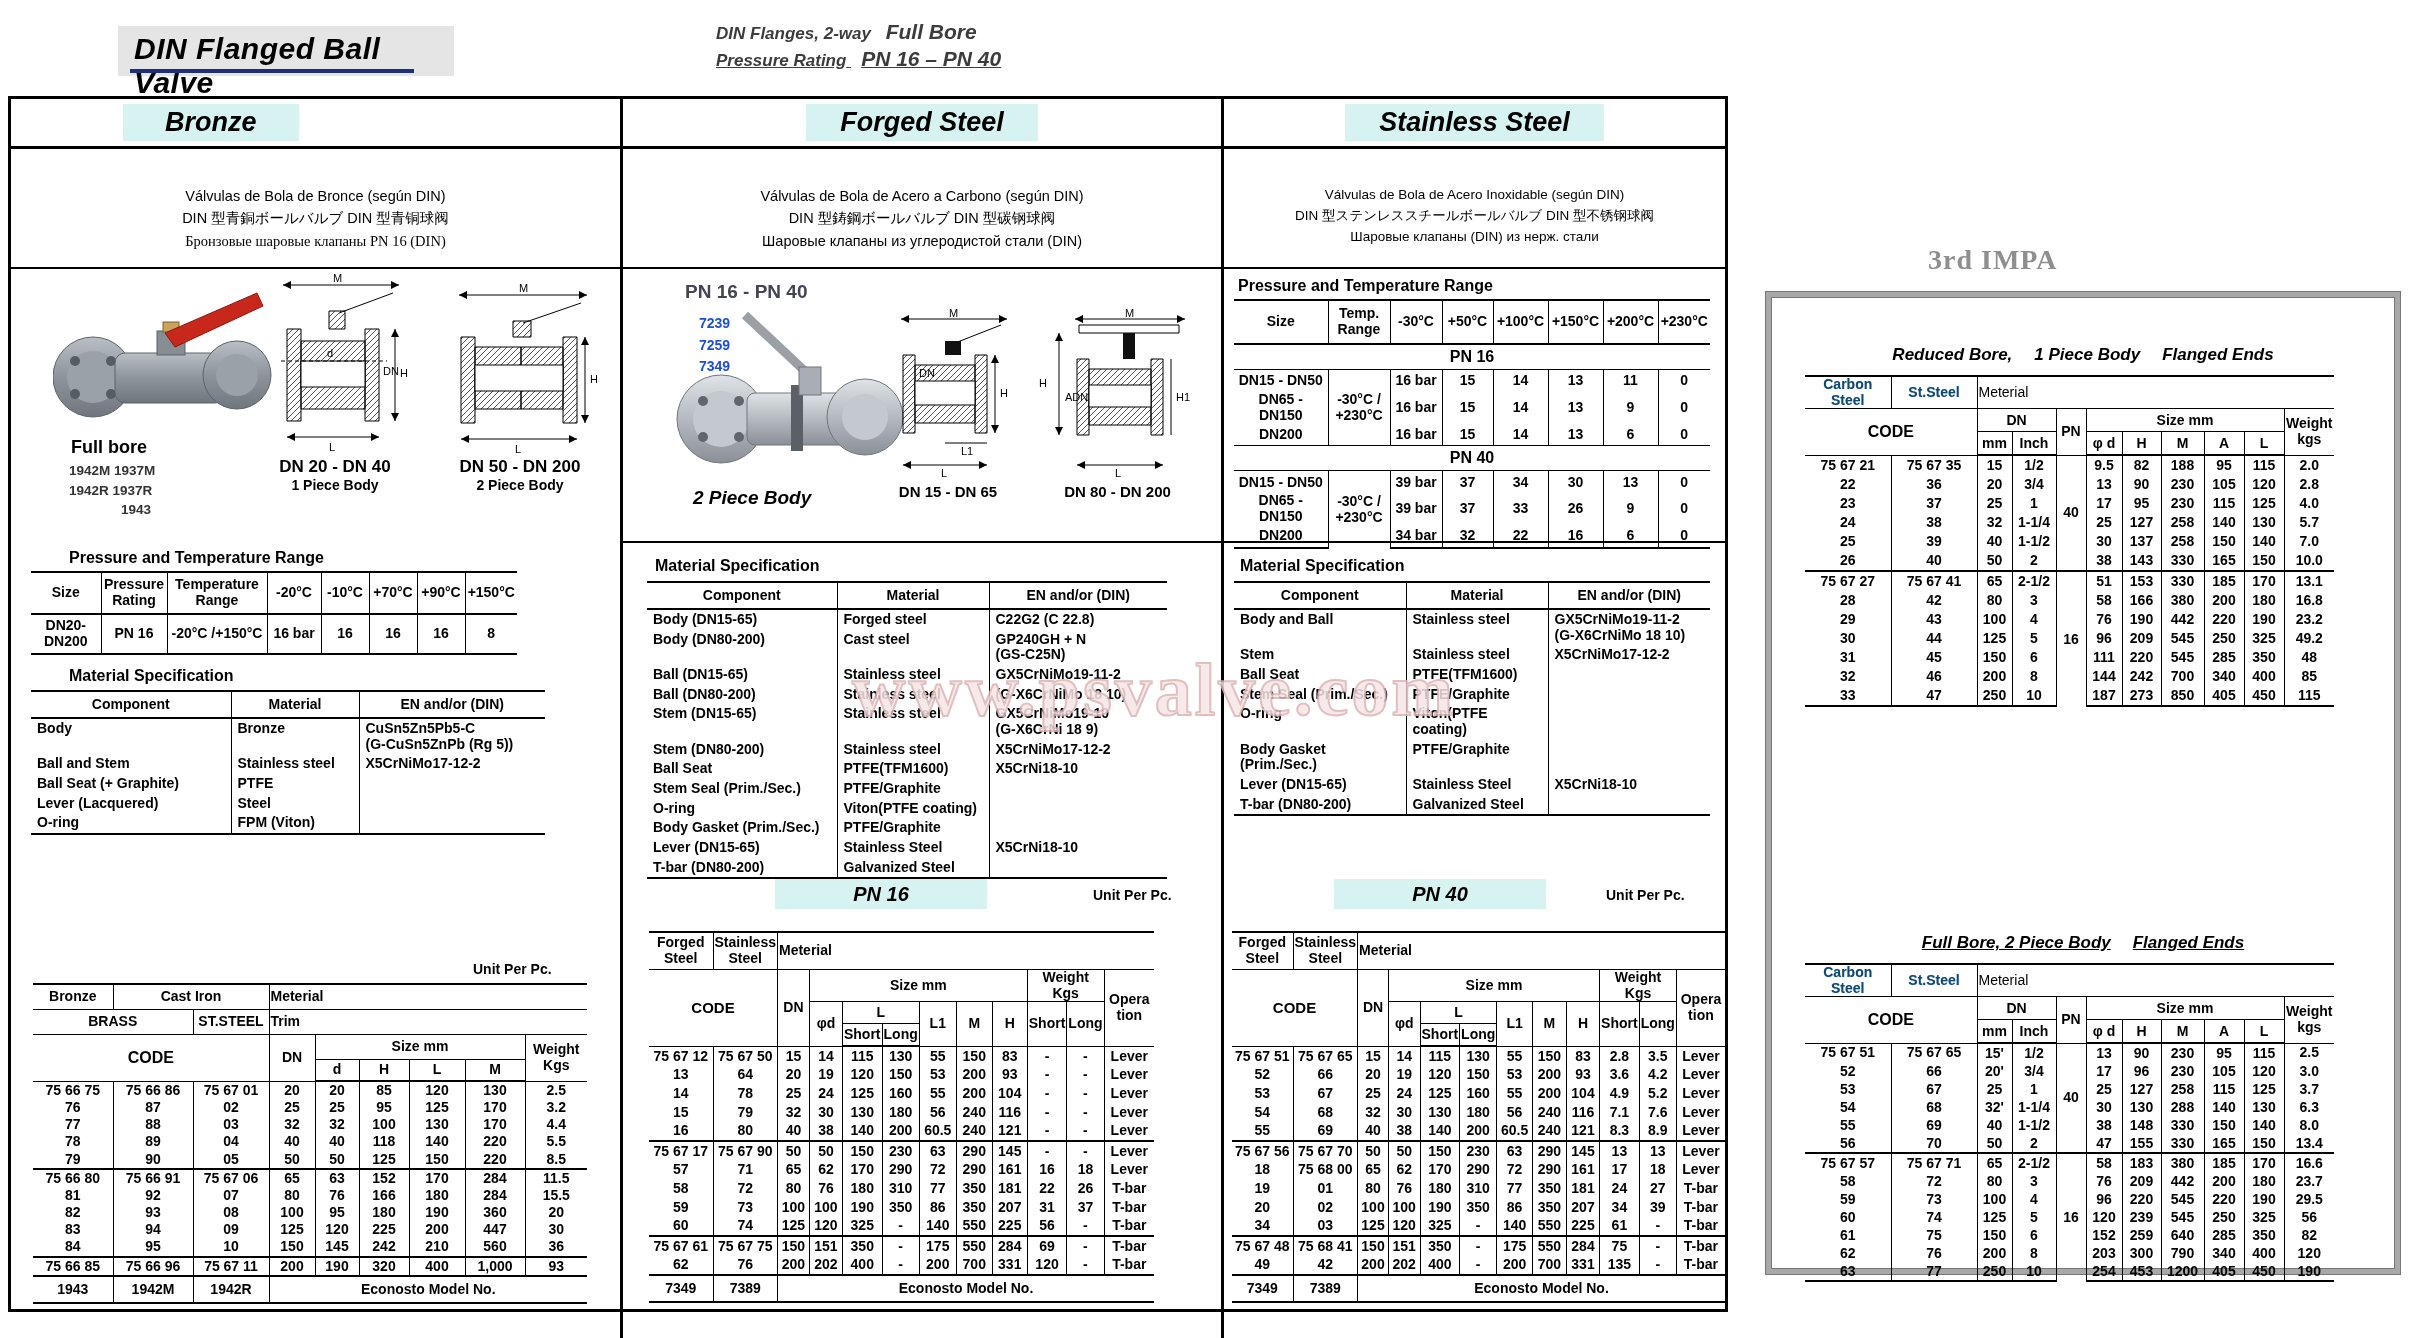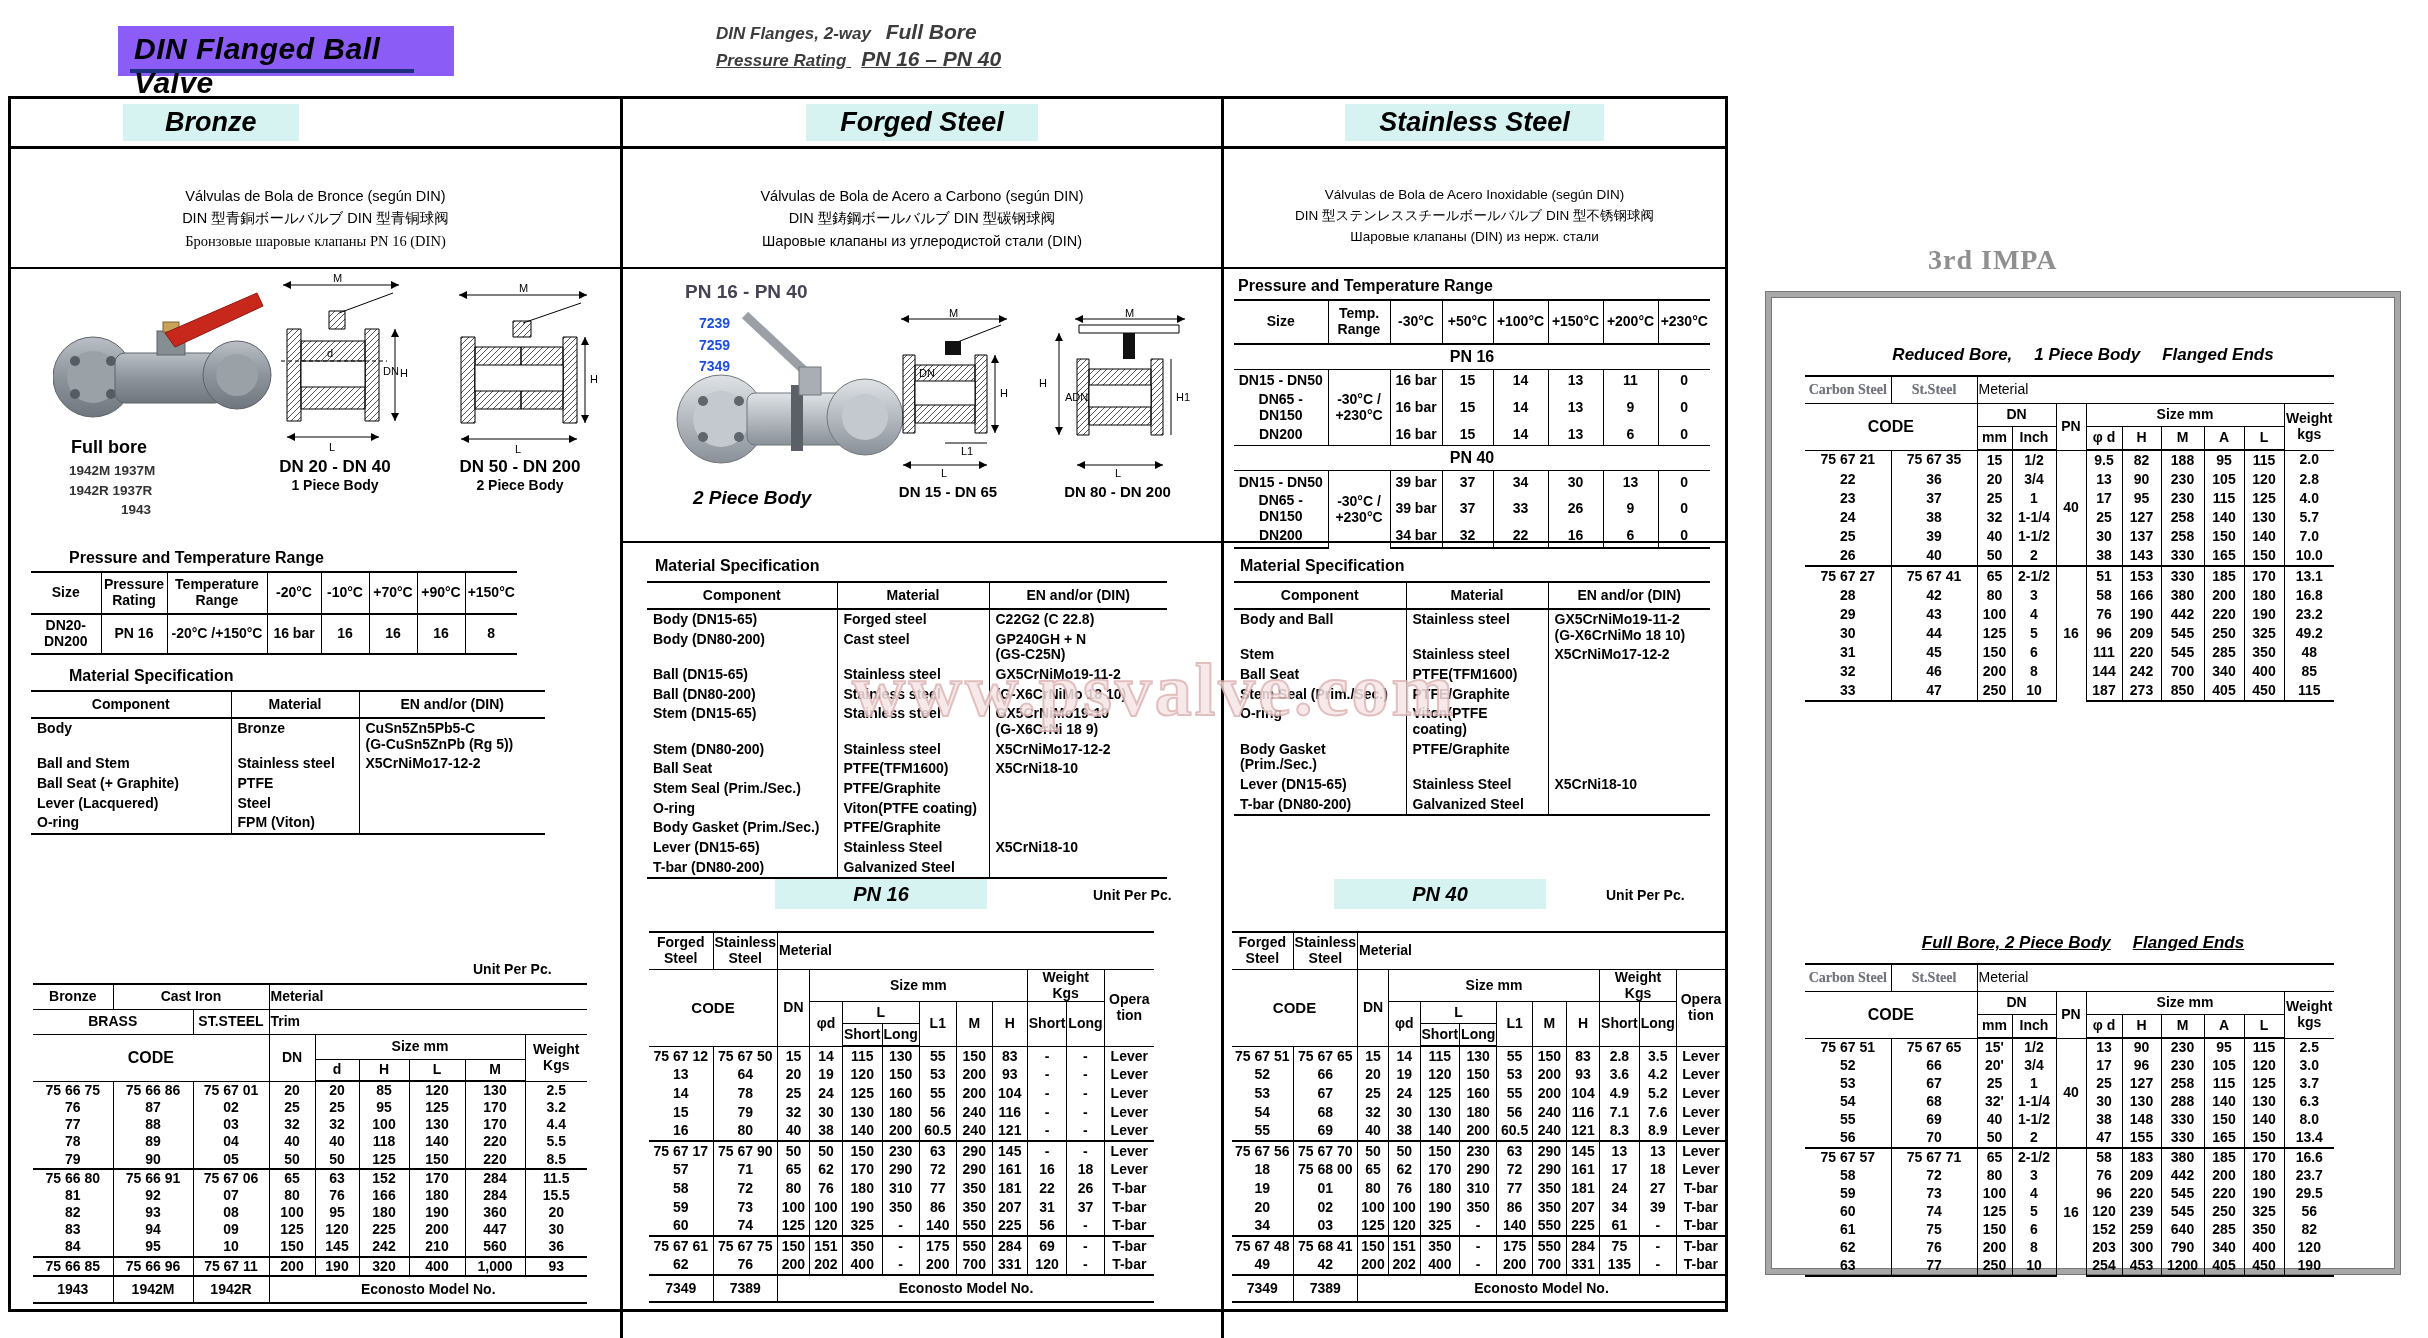--- a/index.html
+++ b/index.html
@@ -1,20 +1,20 @@
 <!DOCTYPE html>
 <html><head>
 <meta charset="utf-8">
 <style>
   html,body{margin:0;padding:0;background:#fff;}
   body{width:2428px;height:1338px;position:relative;font-family:"Liberation Sans","DejaVu Sans",sans-serif;color:#000;}
   .page{position:absolute;inset:0;background:#fff;overflow:hidden;}
 
   
-  .title-box{position:absolute;left:118px;top:26px;width:336px;height:50px;background:#8b5cf6;}
+  .title-box{position:absolute;left:118px;top:26px;width:336px;height:50px;background:#e5e5e5;}
   .title-box h1{margin:0;padding:6px 0 0 16px;font:italic bold 30px "Liberation Sans",sans-serif;letter-spacing:.5px;}
   .title-underline{position:absolute;left:12px;bottom:3px;width:284px;height:4px;background:#1b2f7a;}
   .subtitle{position:absolute;left:716px;top:20px;color:#3c3c3c;}
   .subtitle .l1{font:italic bold 17px "Liberation Sans",sans-serif;}
   .subtitle .l2{font:italic bold 17px "Liberation Sans",sans-serif;margin-top:3px;text-decoration:underline;}
   .subtitle .big{font:italic bold 21px "Liberation Sans",sans-serif;margin-left:10px;}
 
   
   .main{position:absolute;left:8px;top:96px;width:1714px;height:1210px;border:3px solid #000;display:grid;grid-template-columns:612px 601px auto;}
   .col{position:relative;border-right:3px solid #000;}
@@ -36,21 +36,21 @@
   .t th,.t td{border-left:1px solid #000;border-right:1px solid #000;border-top:0;border-bottom:0;font-size:14px;font-weight:bold;text-align:center;padding:0 1px;line-height:1.12;overflow:hidden;}
   .t tr>*:first-child{border-left:0;}
   .t tr>*:last-child{border-right:0;}
   .t thead th{border-top:1px solid #000;border-bottom:1px solid #000;}
   .t thead tr:first-child th{border-top:2px solid #000;}
   .t thead tr:last-child th{border-bottom:2px solid #000;}
   .t tbody tr:last-child td{border-bottom:2px solid #000;}
   .t tfoot td{border-top:2px solid #000;border-bottom:2px solid #000;height:25px;}
   .t tr.sep td{border-top:2px solid #000;}
   .t .la{text-align:left;}
-  .t .blue{color:#737373;text-shadow:0 0 1px #b9c1ea;font-family:Liberation Serif, serif;}
+  .t .blue{color:#0c4a6e;text-shadow:0 0 1px #b9c1ea;}
   .t .pn{font-weight:bold;}
 
   .pt-b thead th{height:40px;}
   .pt-b tbody td{height:38px;}
   .ms thead th{height:25px;}
   .ms tbody td{text-align:left;padding:2px 6px;vertical-align:top;font-size:14px;}
   .ms td.en{white-space:pre-line;}
   .codes thead tr:nth-child(1) th,.codes thead tr:nth-child(2) th{height:24px;}
   .codes thead tr:nth-child(3) th{height:24px;}
   .codes thead tr:nth-child(4) th{height:20px;}

